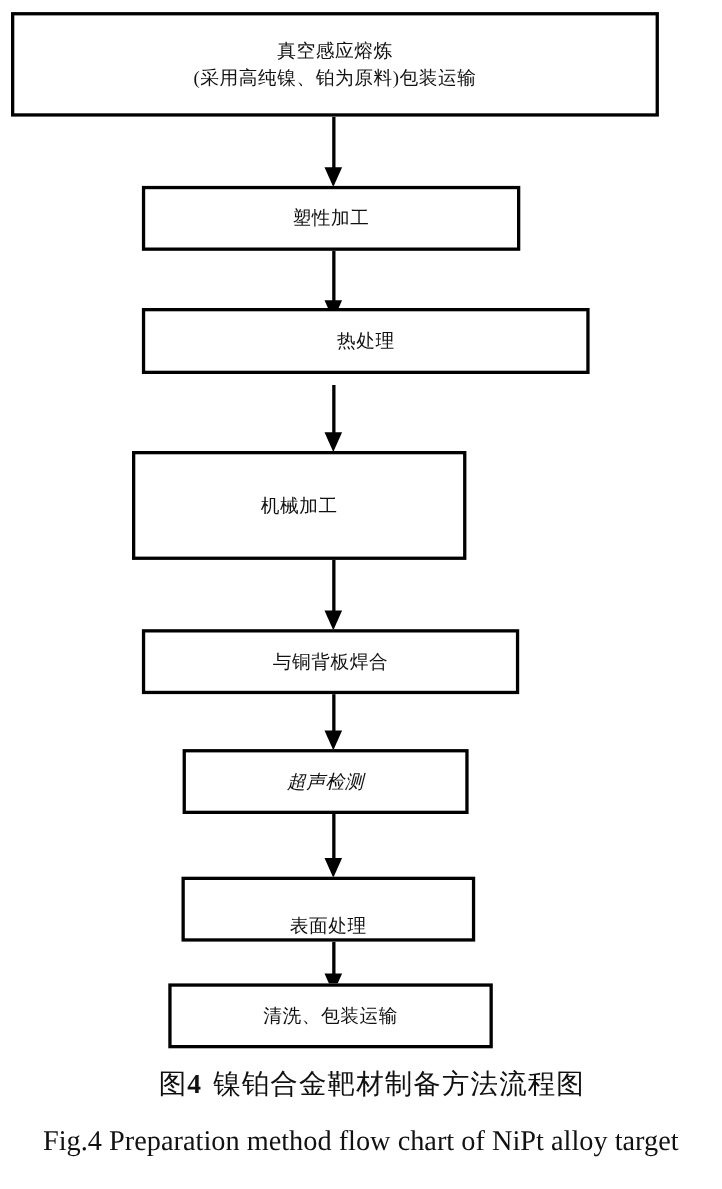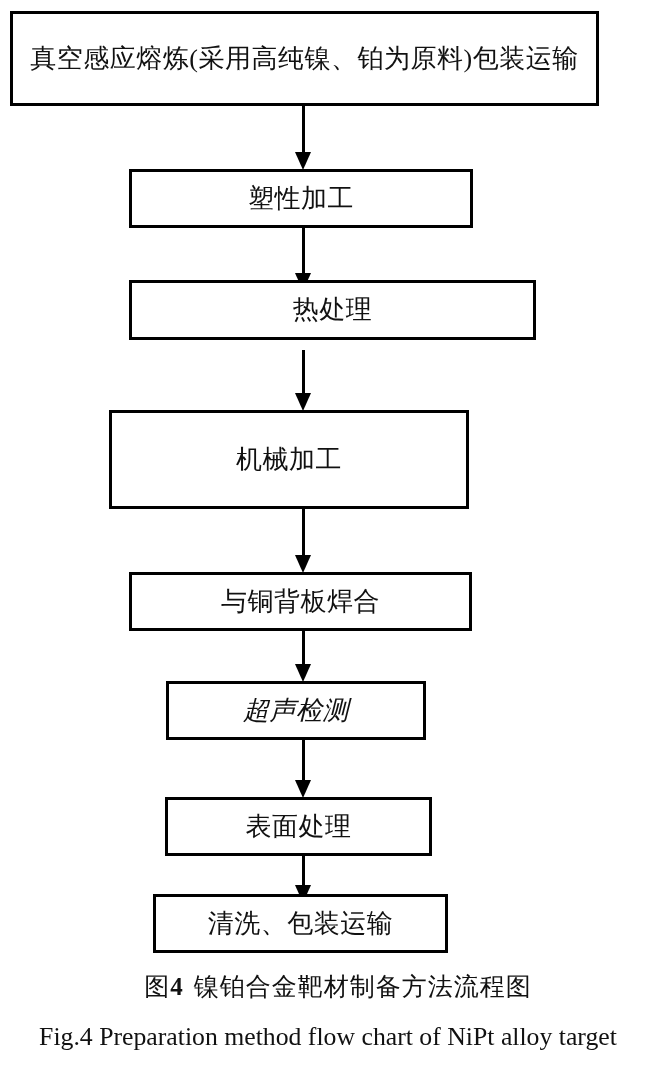--- a/index.html
+++ b/index.html
@@ -23,44 +23,44 @@
     width: 656px;
     height: 965px;
   }
 
   .node {
     position: absolute;
     box-sizing: border-box;
     border: 3px solid #000000;
     background: #ffffff;
     display: flex;
-    flex-direction: row;
+    flex-direction: column;
     align-items: center;
     justify-content: center;
     text-align: center;
     font-family: "Liberation Serif", "DejaVu Serif", serif;
-    font-size: 26px;
+    font-size: 17px;
     line-height: 1.38;
     letter-spacing: 0.5px;
     color: #111111;
     z-index: 2;
   }
   .node .line2 {
     display: block;
     white-space: nowrap;
   }
 
   
   #node-0 { left: 10px;  top: 11px;  width: 589px; height: 95px; }
   #node-1 { left: 129px; top: 169px; width: 344px; height: 59px; }
   #node-2 { left: 129px; top: 280px; width: 407px; height: 60px; }
-  #node-3 { left: 109px; top: 410px; width: 360px; height: 99px; gap: 48px; }
+  #node-3 { left: 120px; top: 410px; width: 304px; height: 99px; gap: 48px; }
   #node-4 { left: 129px; top: 572px; width: 343px; height: 59px; }
   #node-5 { left: 166px; top: 681px; width: 260px; height: 59px; font-style: italic; }
-  #node-6 { left: 165px; top: 797px; width: 267px; height: 59px; }
+  #node-6 { left: 165px; top: 797px; width: 267px; height: 59px; justify-content: flex-end; }
   #node-7 { left: 153px; top: 894px; width: 295px; height: 59px; font-family: Liberation Serif, serif; }
 
   
   .arrow {
     position: absolute;
     left: 295px;
     width: 16px;
     z-index: 1;
   }
   .arrow .stem {

